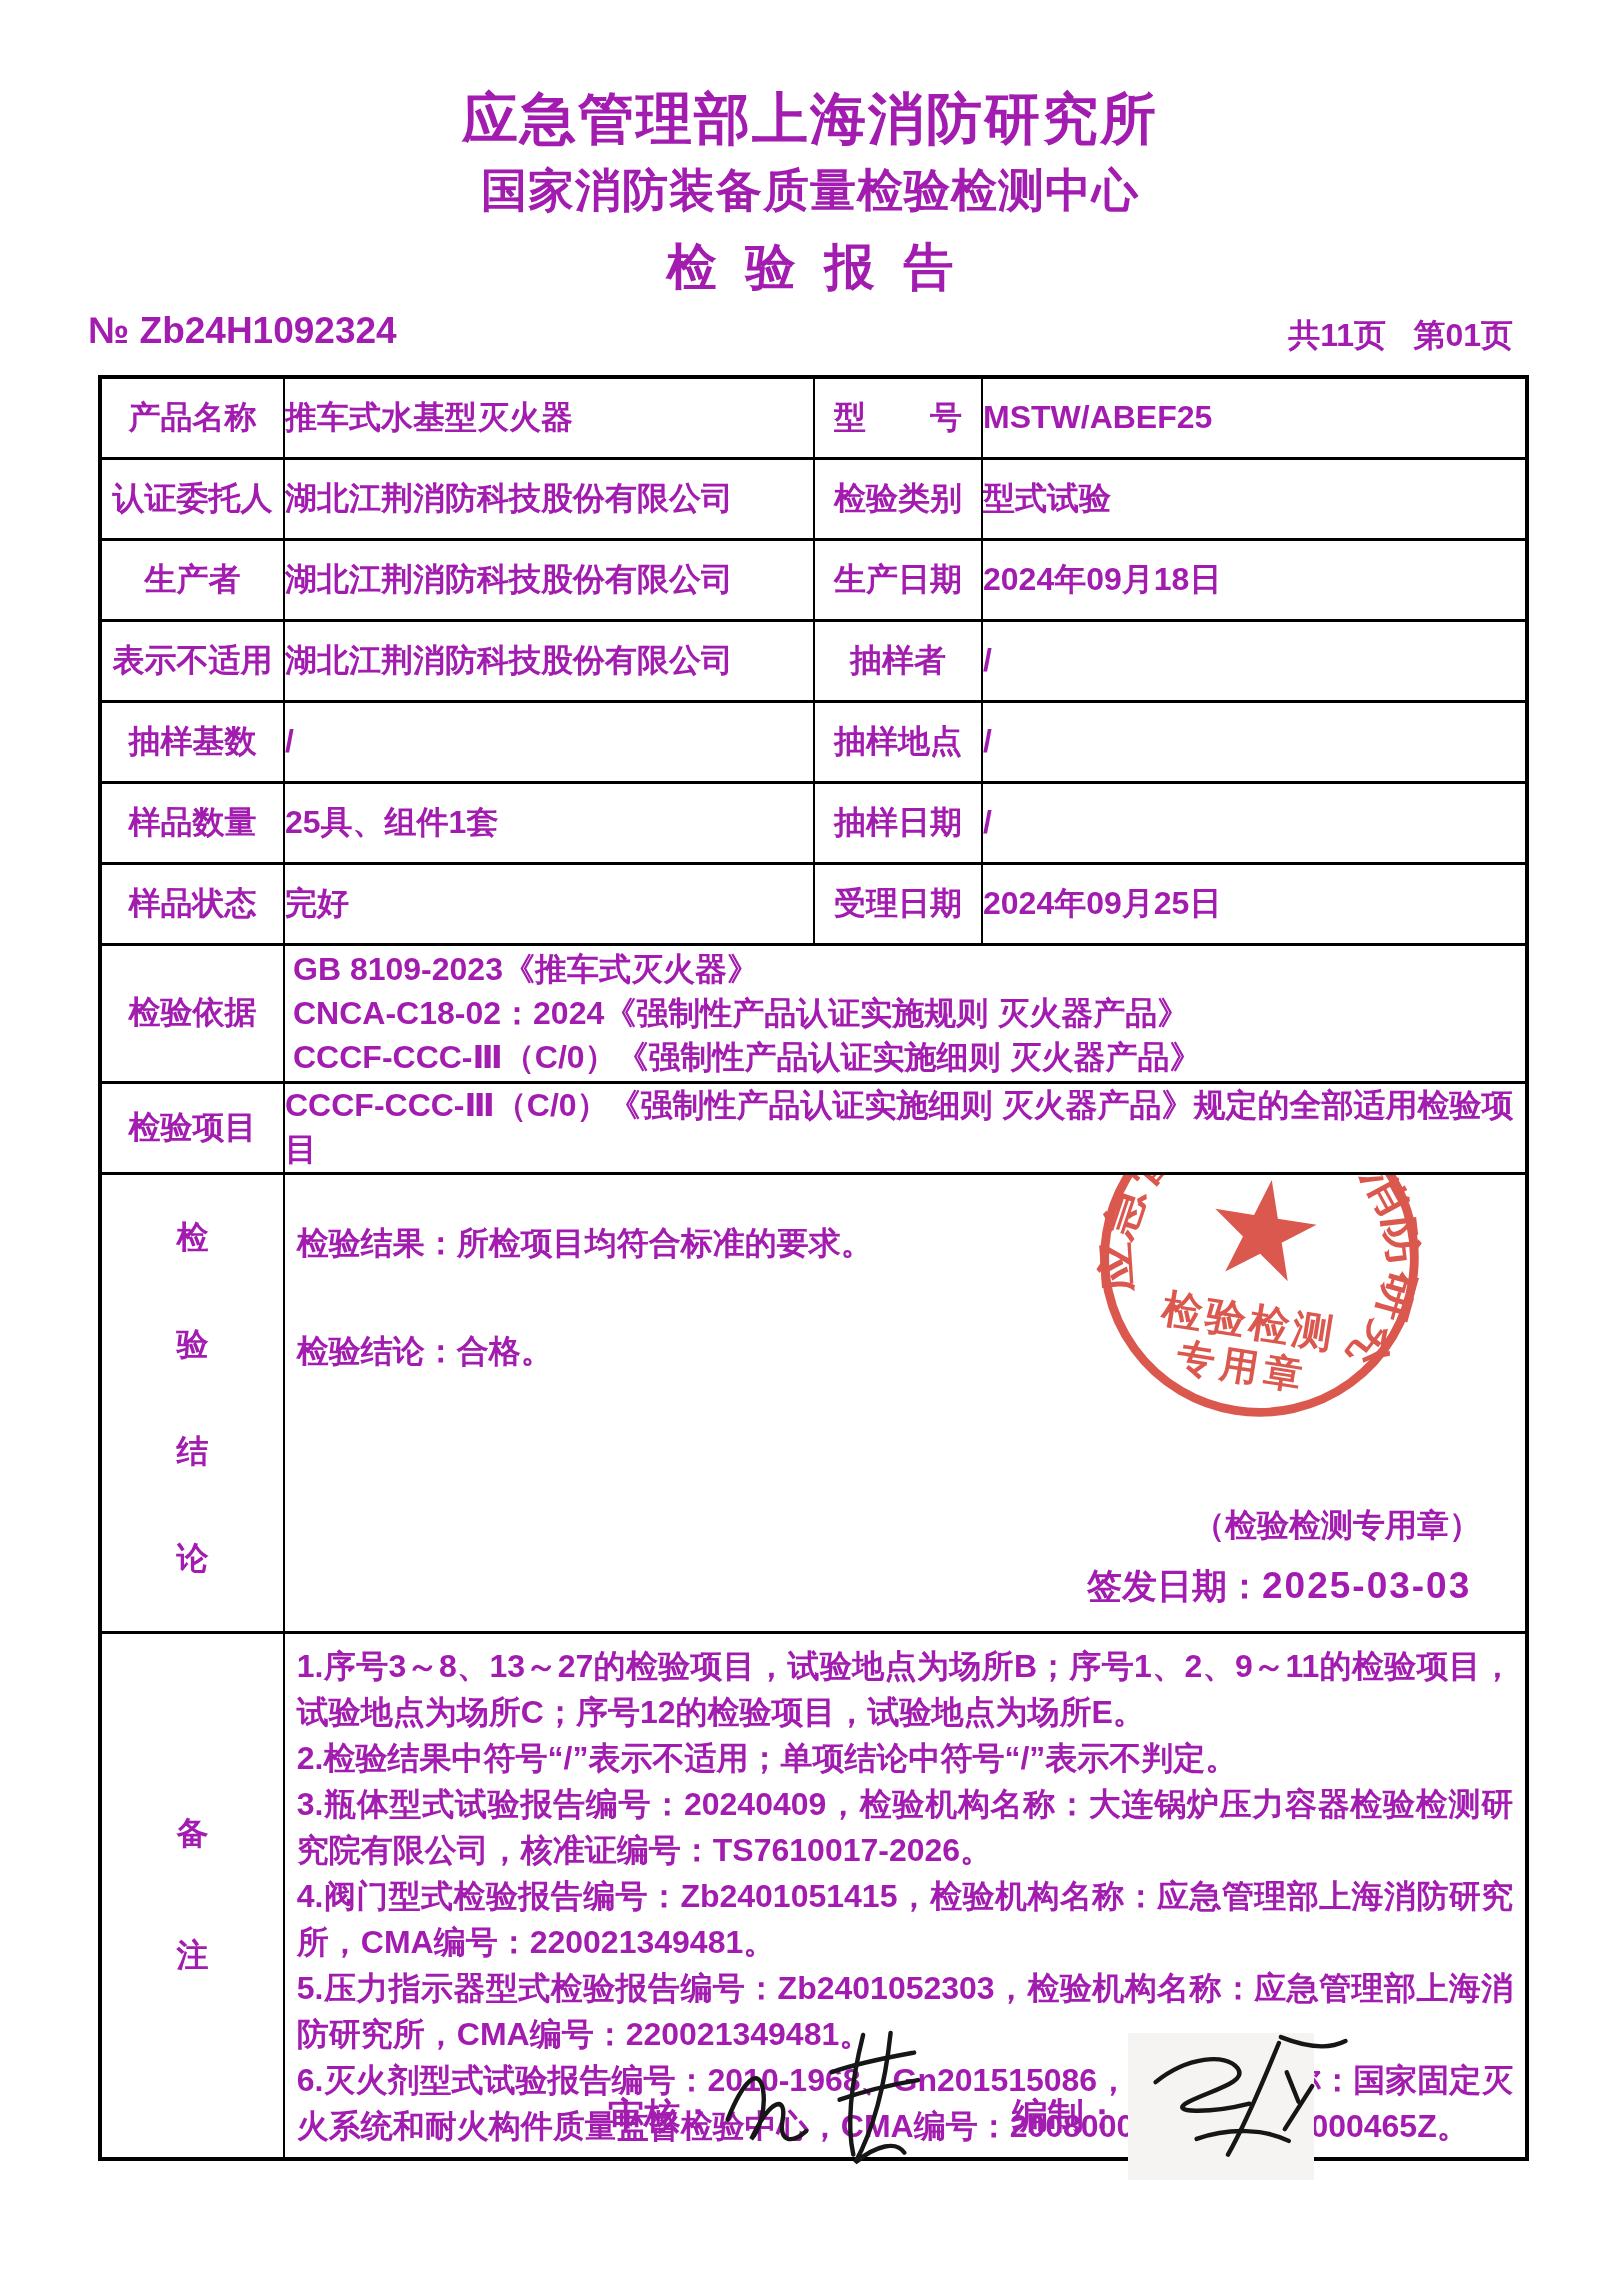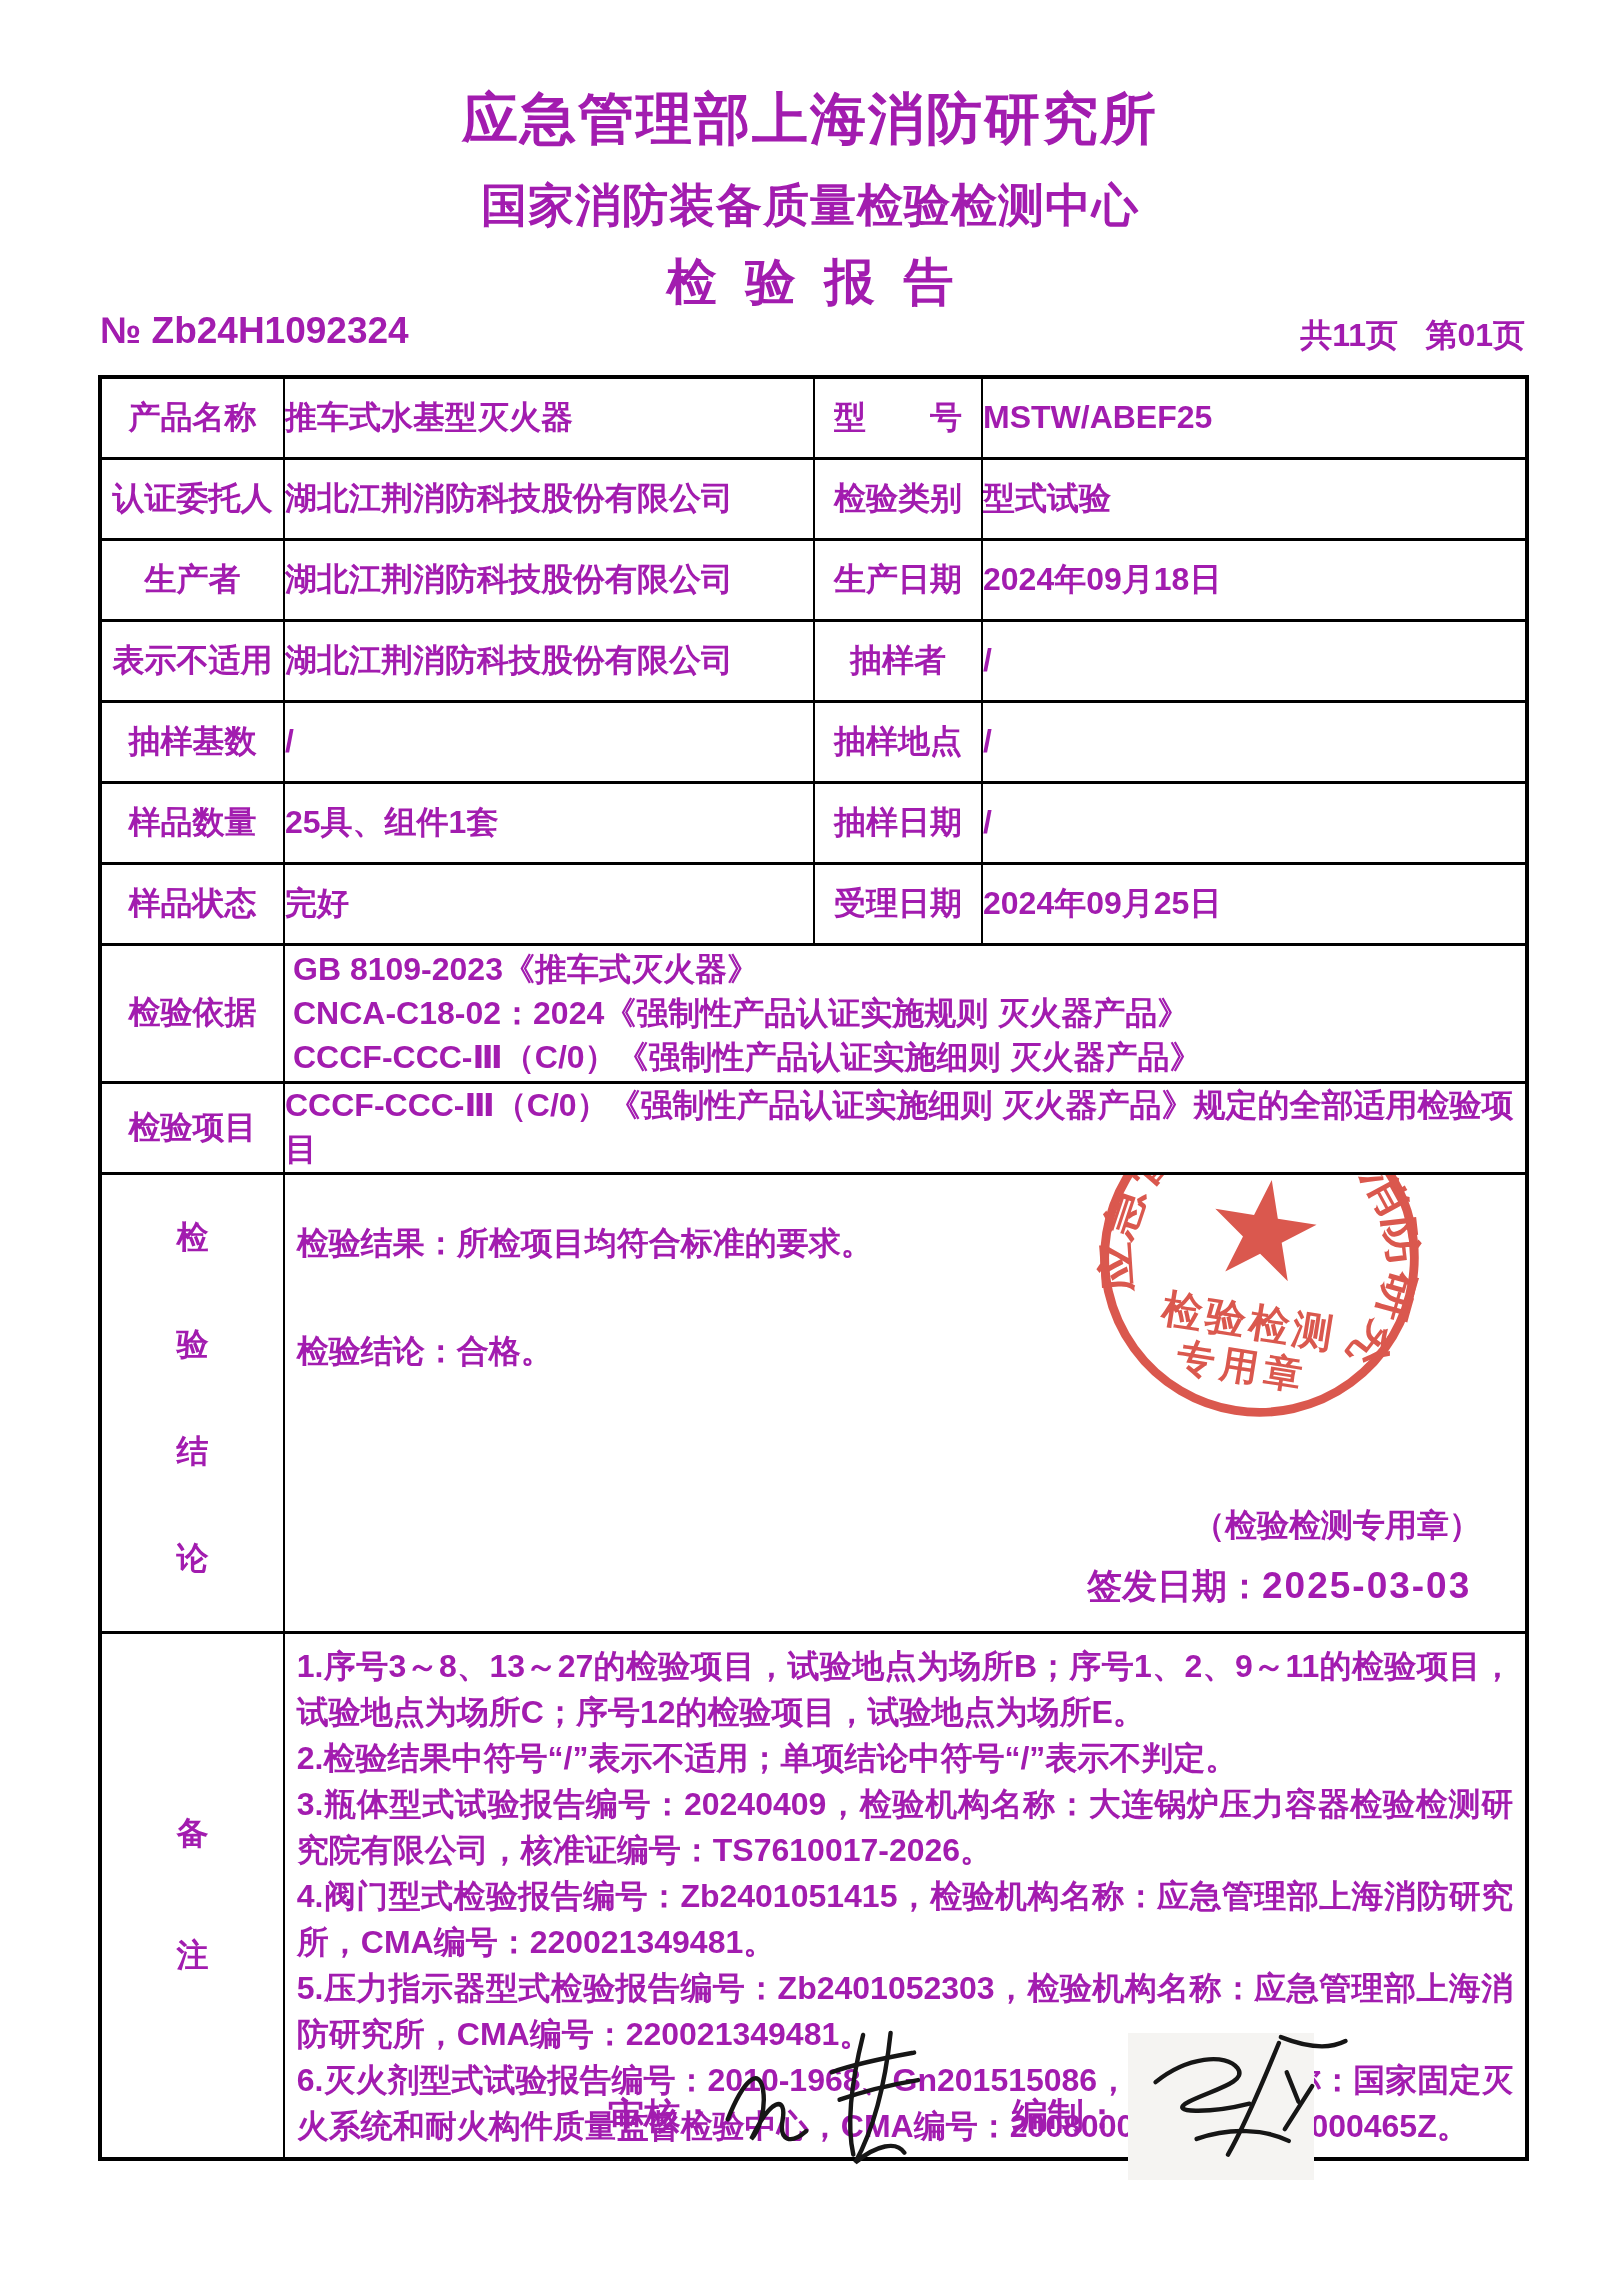--- a/index.html
+++ b/index.html
@@ -8,23 +8,23 @@
     width:1620px;height:2292px;
     background:#ffffff;
     font-family:"Liberation Sans","DejaVu Sans",sans-serif;
     color:#a21caf;
     overflow:hidden;
     margin:0 auto;
   }
   
   .hdr{position:absolute;left:0;top:0;width:100%;text-align:center;}
   .org-title{margin-top:82px;font-size:56px;font-weight:bold;letter-spacing:2px;}
-  .center-title{margin-top:17px;font-size:46px;font-weight:bold;letter-spacing:1px;}
+  .center-title{margin-top:2px;font-size:46px;font-weight:bold;letter-spacing:1px;}
   .report-title{margin-top:11.8px;font-size:50px;font-weight:bold;letter-spacing:29px;text-indent:29px;}
-  .no-line{position:absolute;left:98px;top:310px;width:1427px;height:43px;}
+  .no-line{position:absolute;left:86px;top:310px;width:1427px;height:43px;}
   .report-no{position:absolute;left:2px;top:0;font-size:37px;font-weight:bold;}
   .page-count{position:absolute;right:0;top:3.9px;font-size:32px;font-weight:bold;}
   .page-count .sep{display:inline-block;width:27.4px;}
   
   table.rpt{
     position:absolute;left:98px;top:375px;
     width:1427px;table-layout:fixed;
     border-collapse:collapse;
     border:4.9px solid #000;
     font-size:32px;font-weight:bold;

